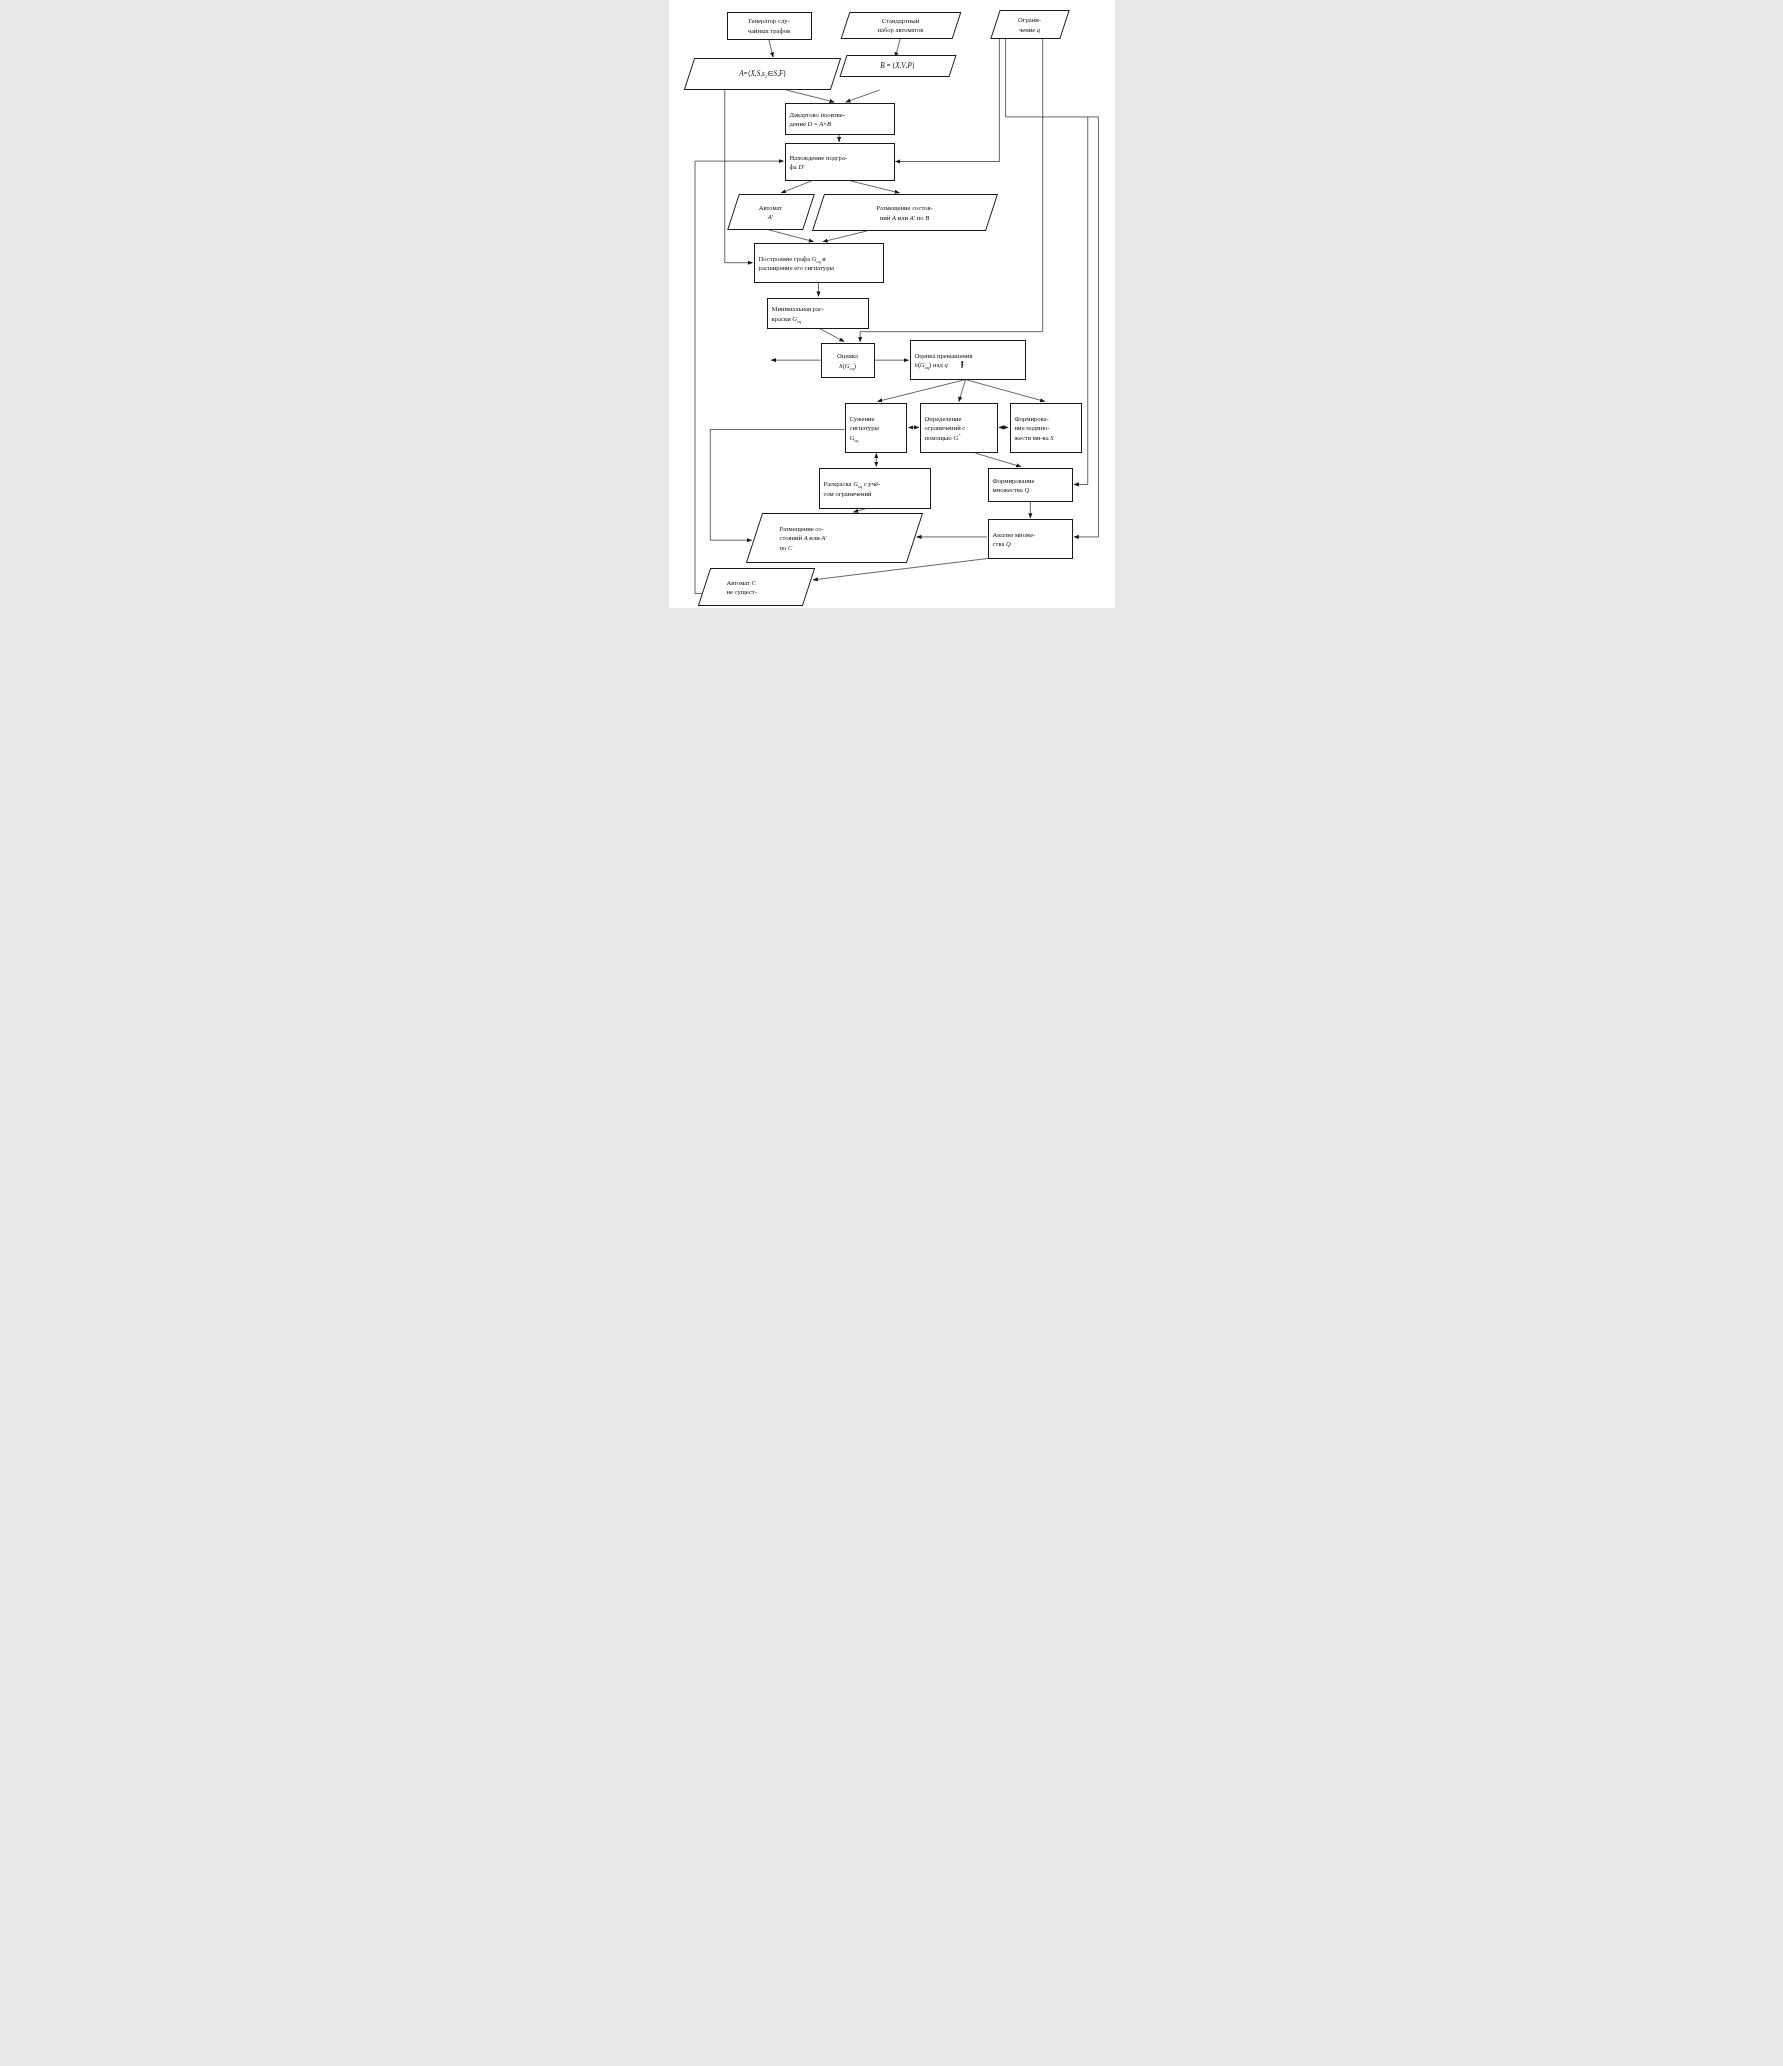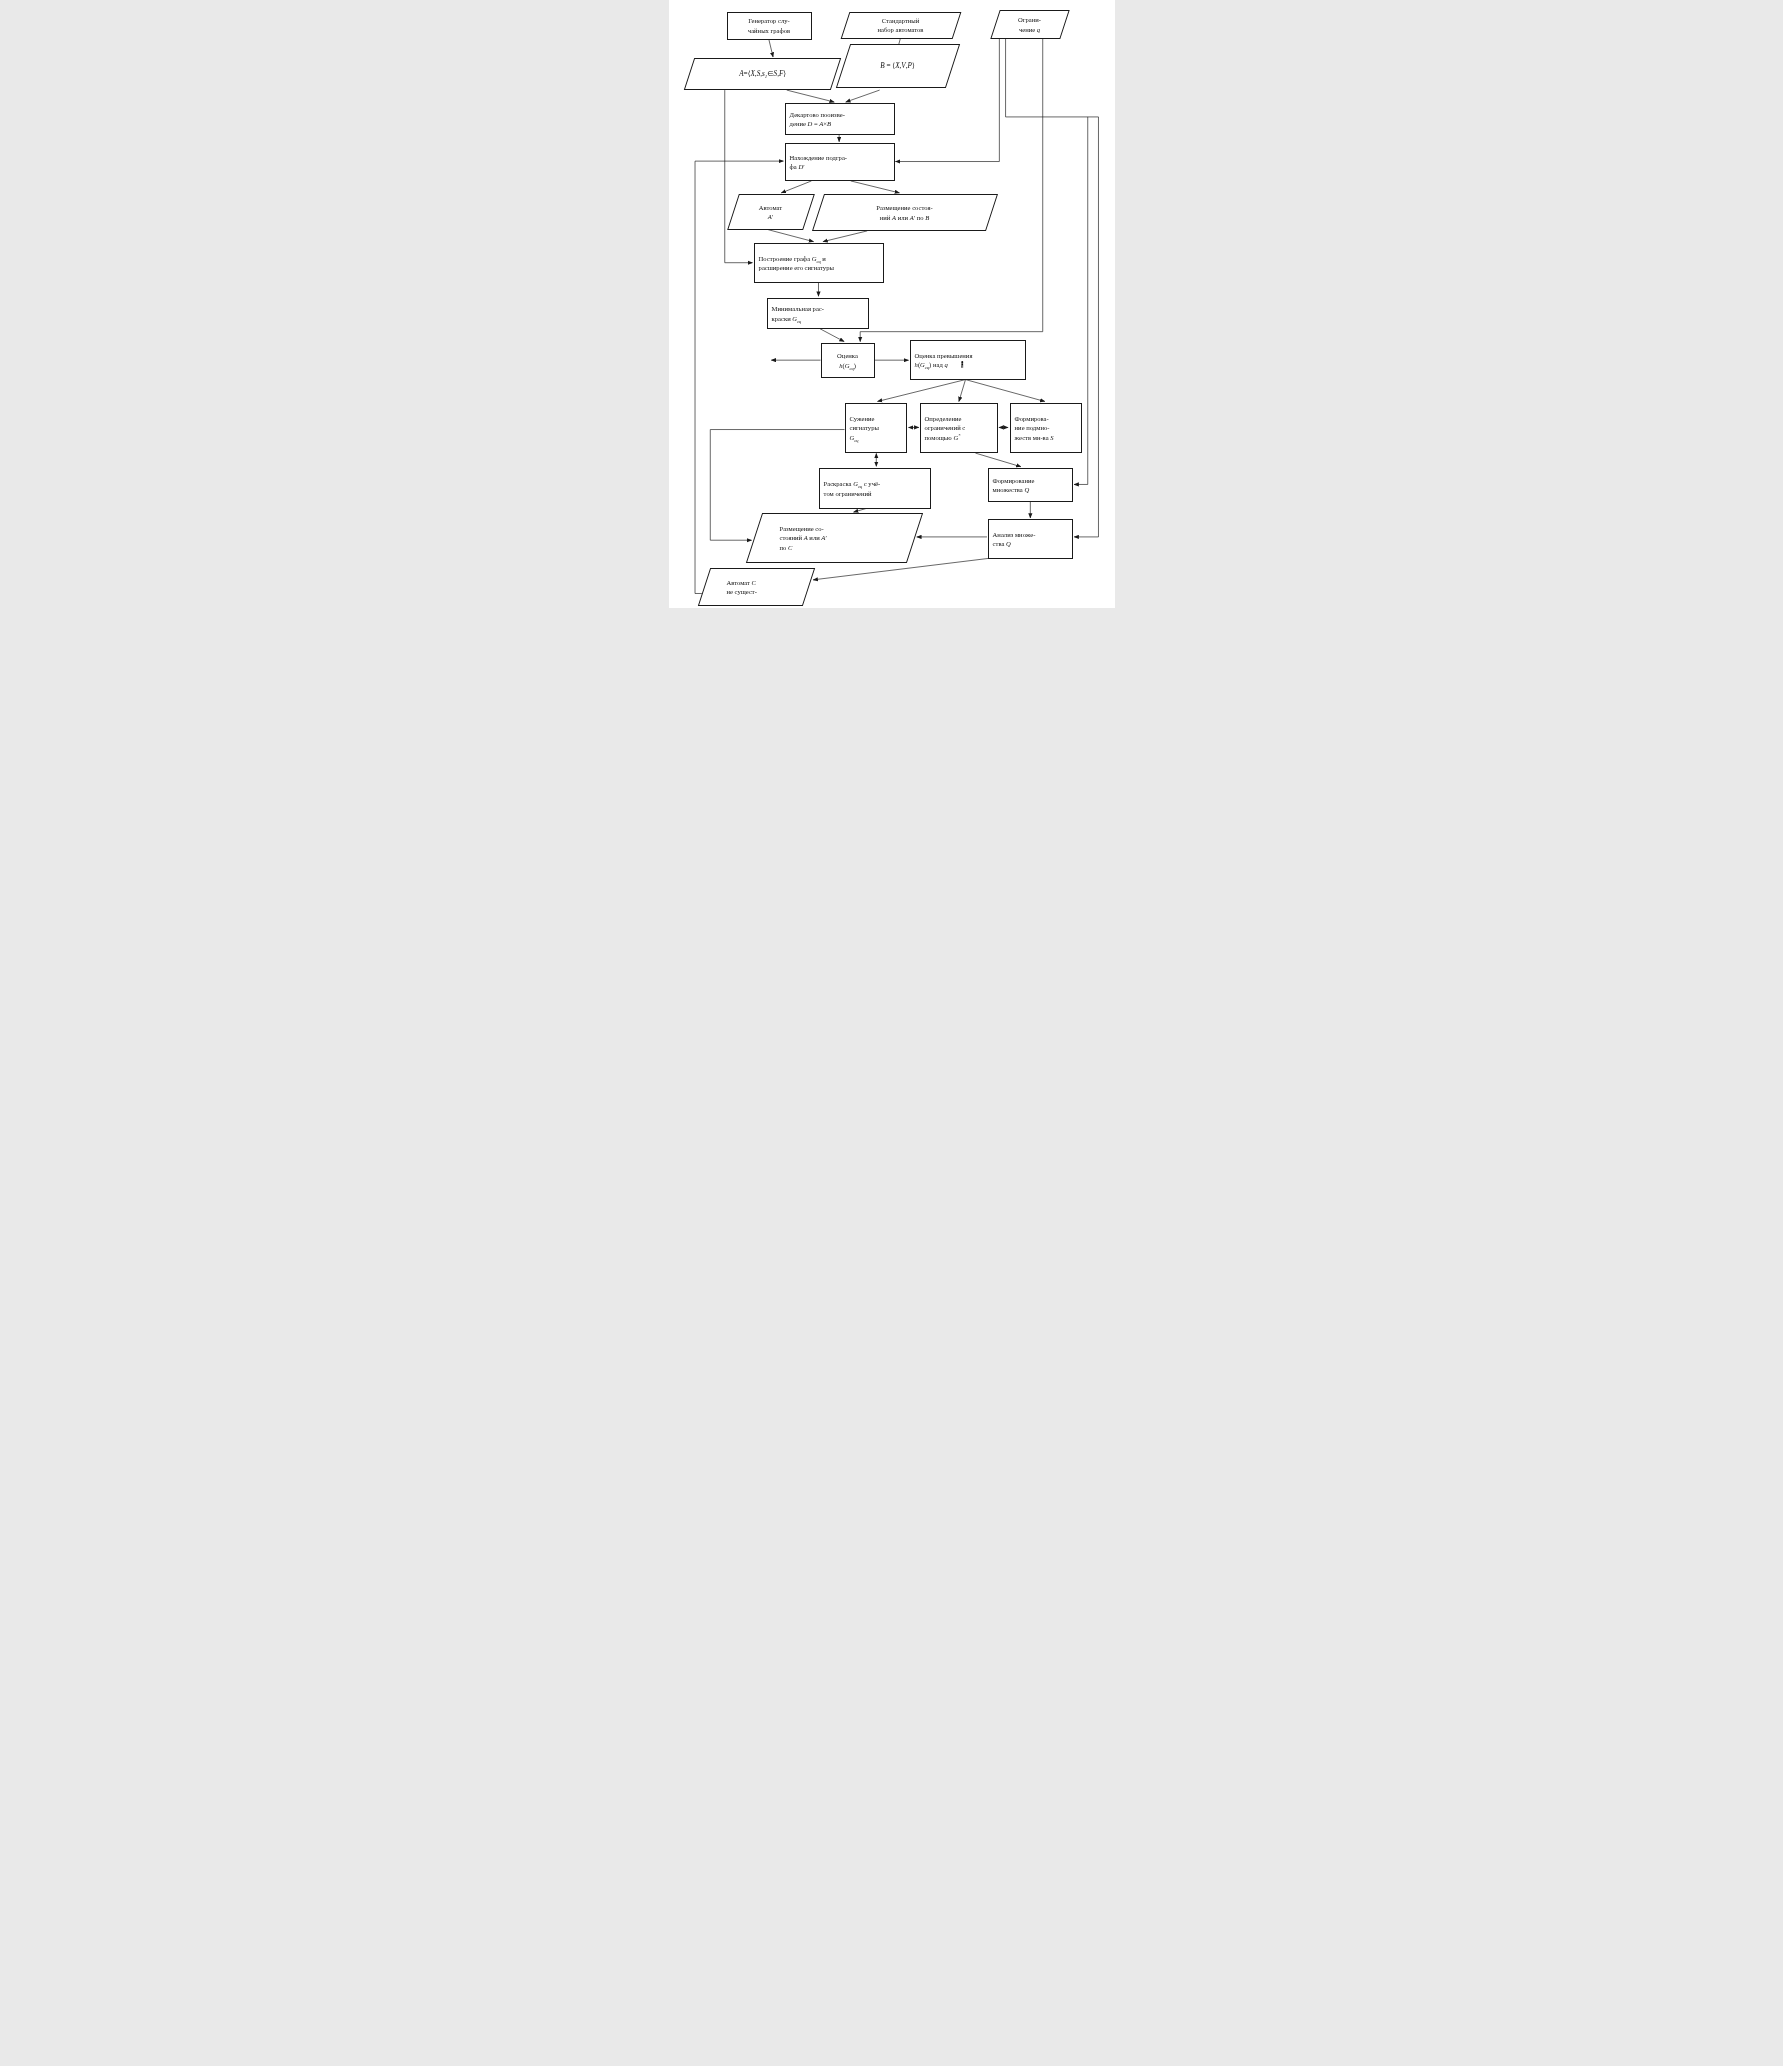--- a/index.html
+++ b/index.html
@@ -174,21 +174,21 @@
     </div>
   </div>
 
   <div class="parw" style="left:20.7px;top:58px;width:147px;height:32px;">
     <div class="skew"></div>
     <div class="ptext big">
       <div><span class="m">A</span>=⟨<span class="m">X</span>,<span class="m">S</span>,<span class="m">s</span><sub>1</sub>∈<span class="m">S</span>,<span class="m">F</span>⟩</div>
     </div>
   </div>
 
-  <div class="parw" style="left:174px;top:44px;width:110px;height:44px;">
+  <div class="parw" style="left:174px;top:55px;width:110px;height:22px;">
     <div class="skew"></div>
     <div class="ptext big">
       <div><span class="m">B</span> = ⟨<span class="m">X</span>,<span class="m">V</span>,<span class="m">P</span>⟩</div>
     </div>
   </div>
 
   <div class="parw" style="left:64px;top:194px;width:76px;height:36px;">
     <div class="skew"></div>
     <div class="ptext">
       <div>Автомат</div>

